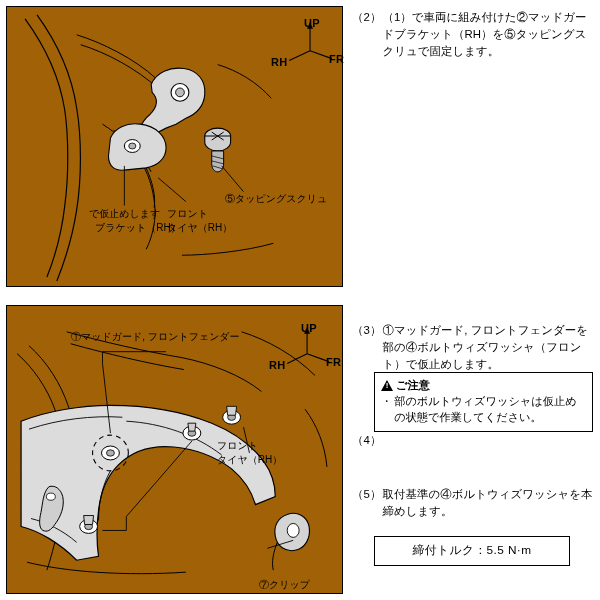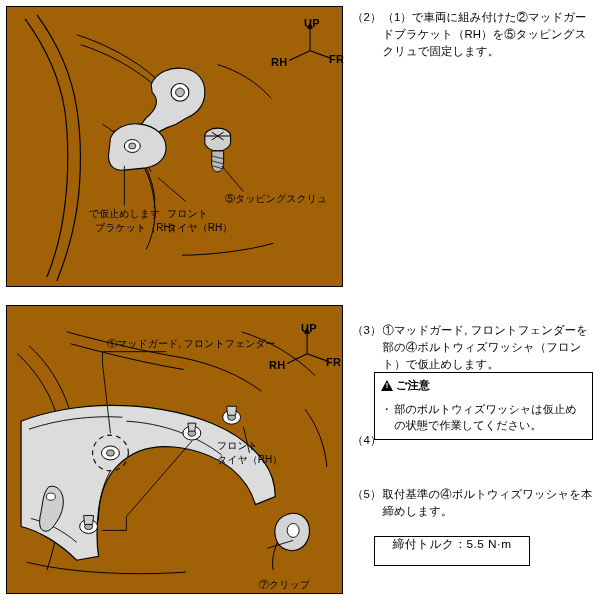--- a/index.html
+++ b/index.html
@@ -75,21 +75,21 @@
     border: 1px solid #000;
     box-sizing: border-box;
     padding: 4px 6px 5px 6px;
     font-size: 11.2px;
     line-height: 1.45;
   }
   .caution-title {
     display: flex;
     align-items: center;
     font-weight: bold;
-    margin-bottom: 8px;
+    margin-bottom: 0;
   }
   .warn-tri {
     display: inline-block;
     width: 0; height: 0;
     border-left: 6px solid transparent;
     border-right: 6px solid transparent;
     border-bottom: 11px solid #000;
     position: relative;
     margin-right: 3px;
   }
@@ -108,25 +108,26 @@
   .caution-body {
     display: flex;
   }
   .caution-body .bullet { flex: 0 0 auto; padding-right: 2px; }
 
   
   .torque {
     position: absolute;
     left: 22px;
     top: 536px;
-    width: 156px;
+    width: 196px;
     height: 30px;
     border: 1px solid #000;
     box-sizing: border-box;
     display: flex;
+    align-items: center;
     justify-content: center;
     font-size: 11.8px;
     letter-spacing: 0.4px;
   }
 
   
   .lbl {
     position: absolute;
     font-size: 10px;
     line-height: 1.35;
@@ -308,21 +309,21 @@
         <path d="M302 48 L 282 58"></path>
         <path d="M302 48 L 324 56"></path>
         <path d="M299 28 L 302 21 L 305 28" fill="#000" stroke="none"></path>
       </g>
     </svg>
 
     <div class="axis-lbl" style="left:294px; top:16px;">UP</div>
     <div class="axis-lbl" style="left:262px; top:53px;">RH</div>
     <div class="axis-lbl" style="left:319px; top:50px;">FR</div>
 
-    <div class="lbl" style="left:64px; top:31px;margin-left:36px;">
+    <div class="lbl" style="left:64px; top:24px;">
       <div>①マッドガード, フロントフェンダー</div>
     </div>
 
     <div class="lbl" style="left:210px; top:133px;">
       <div>フロント</div>
       <div>タイヤ（RH）</div>
     </div>
 
 
     <div class="lbl" style="left:252px; top:245px;margin-top:27px;">

